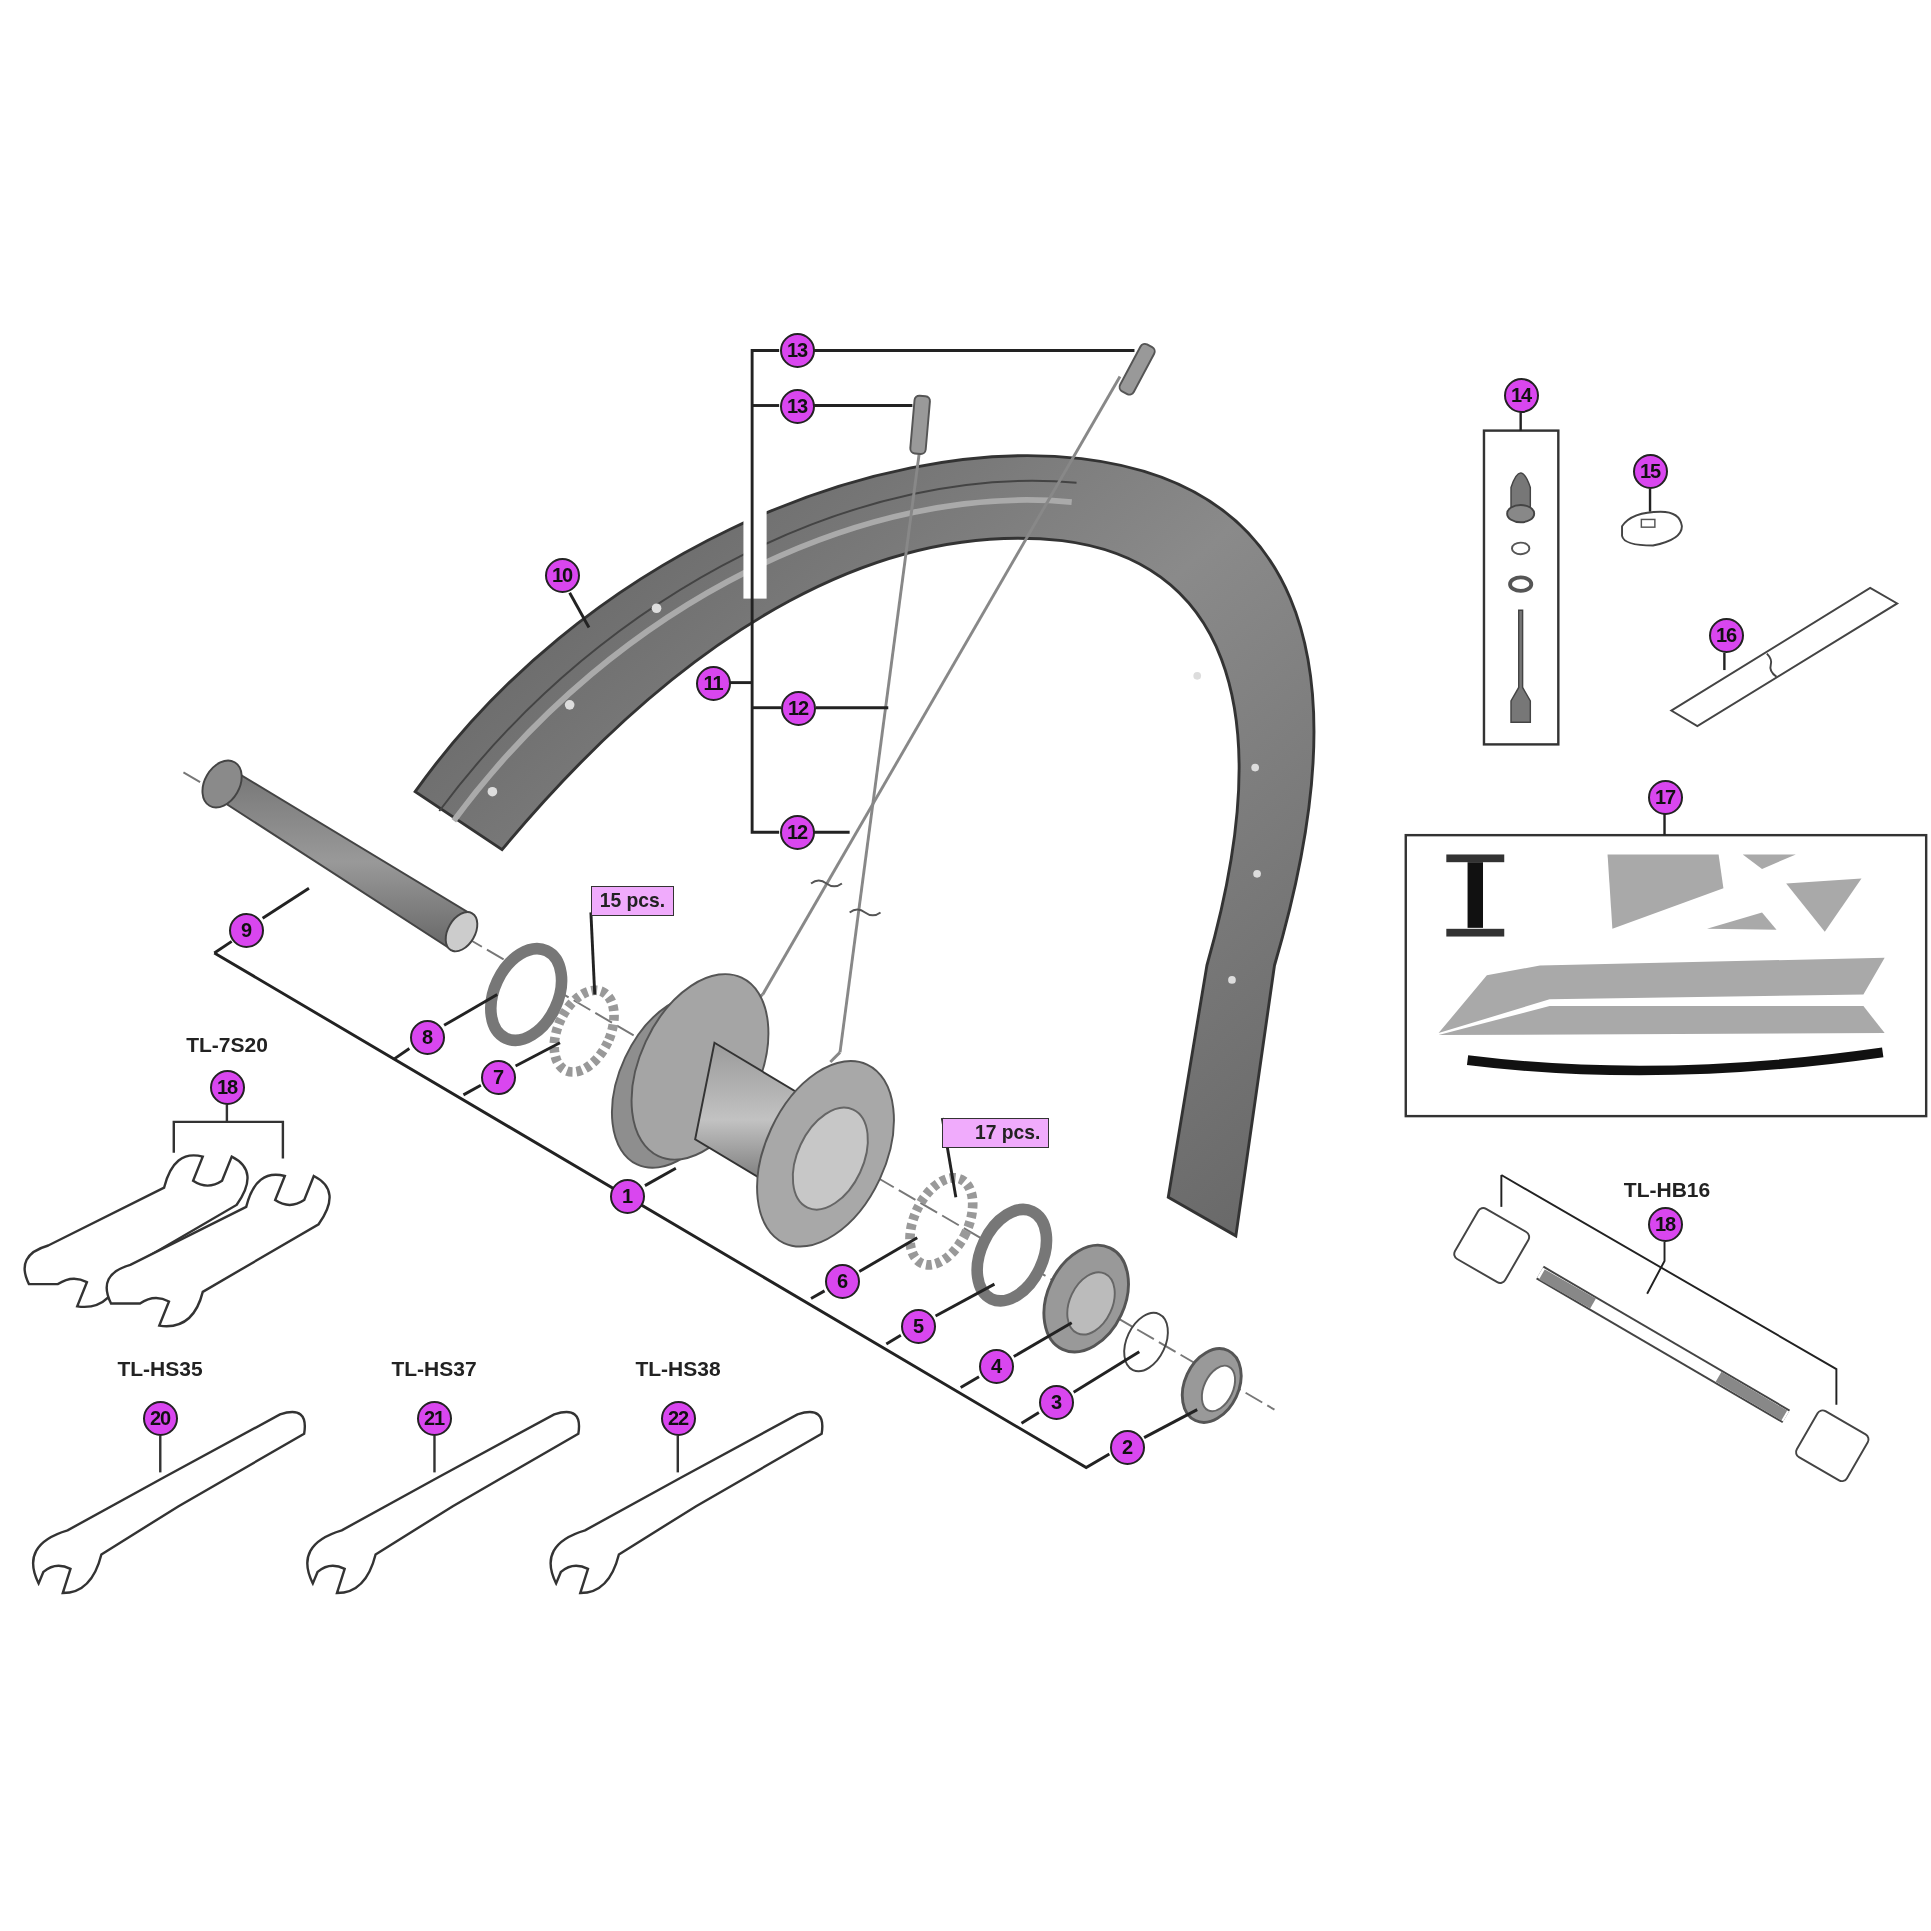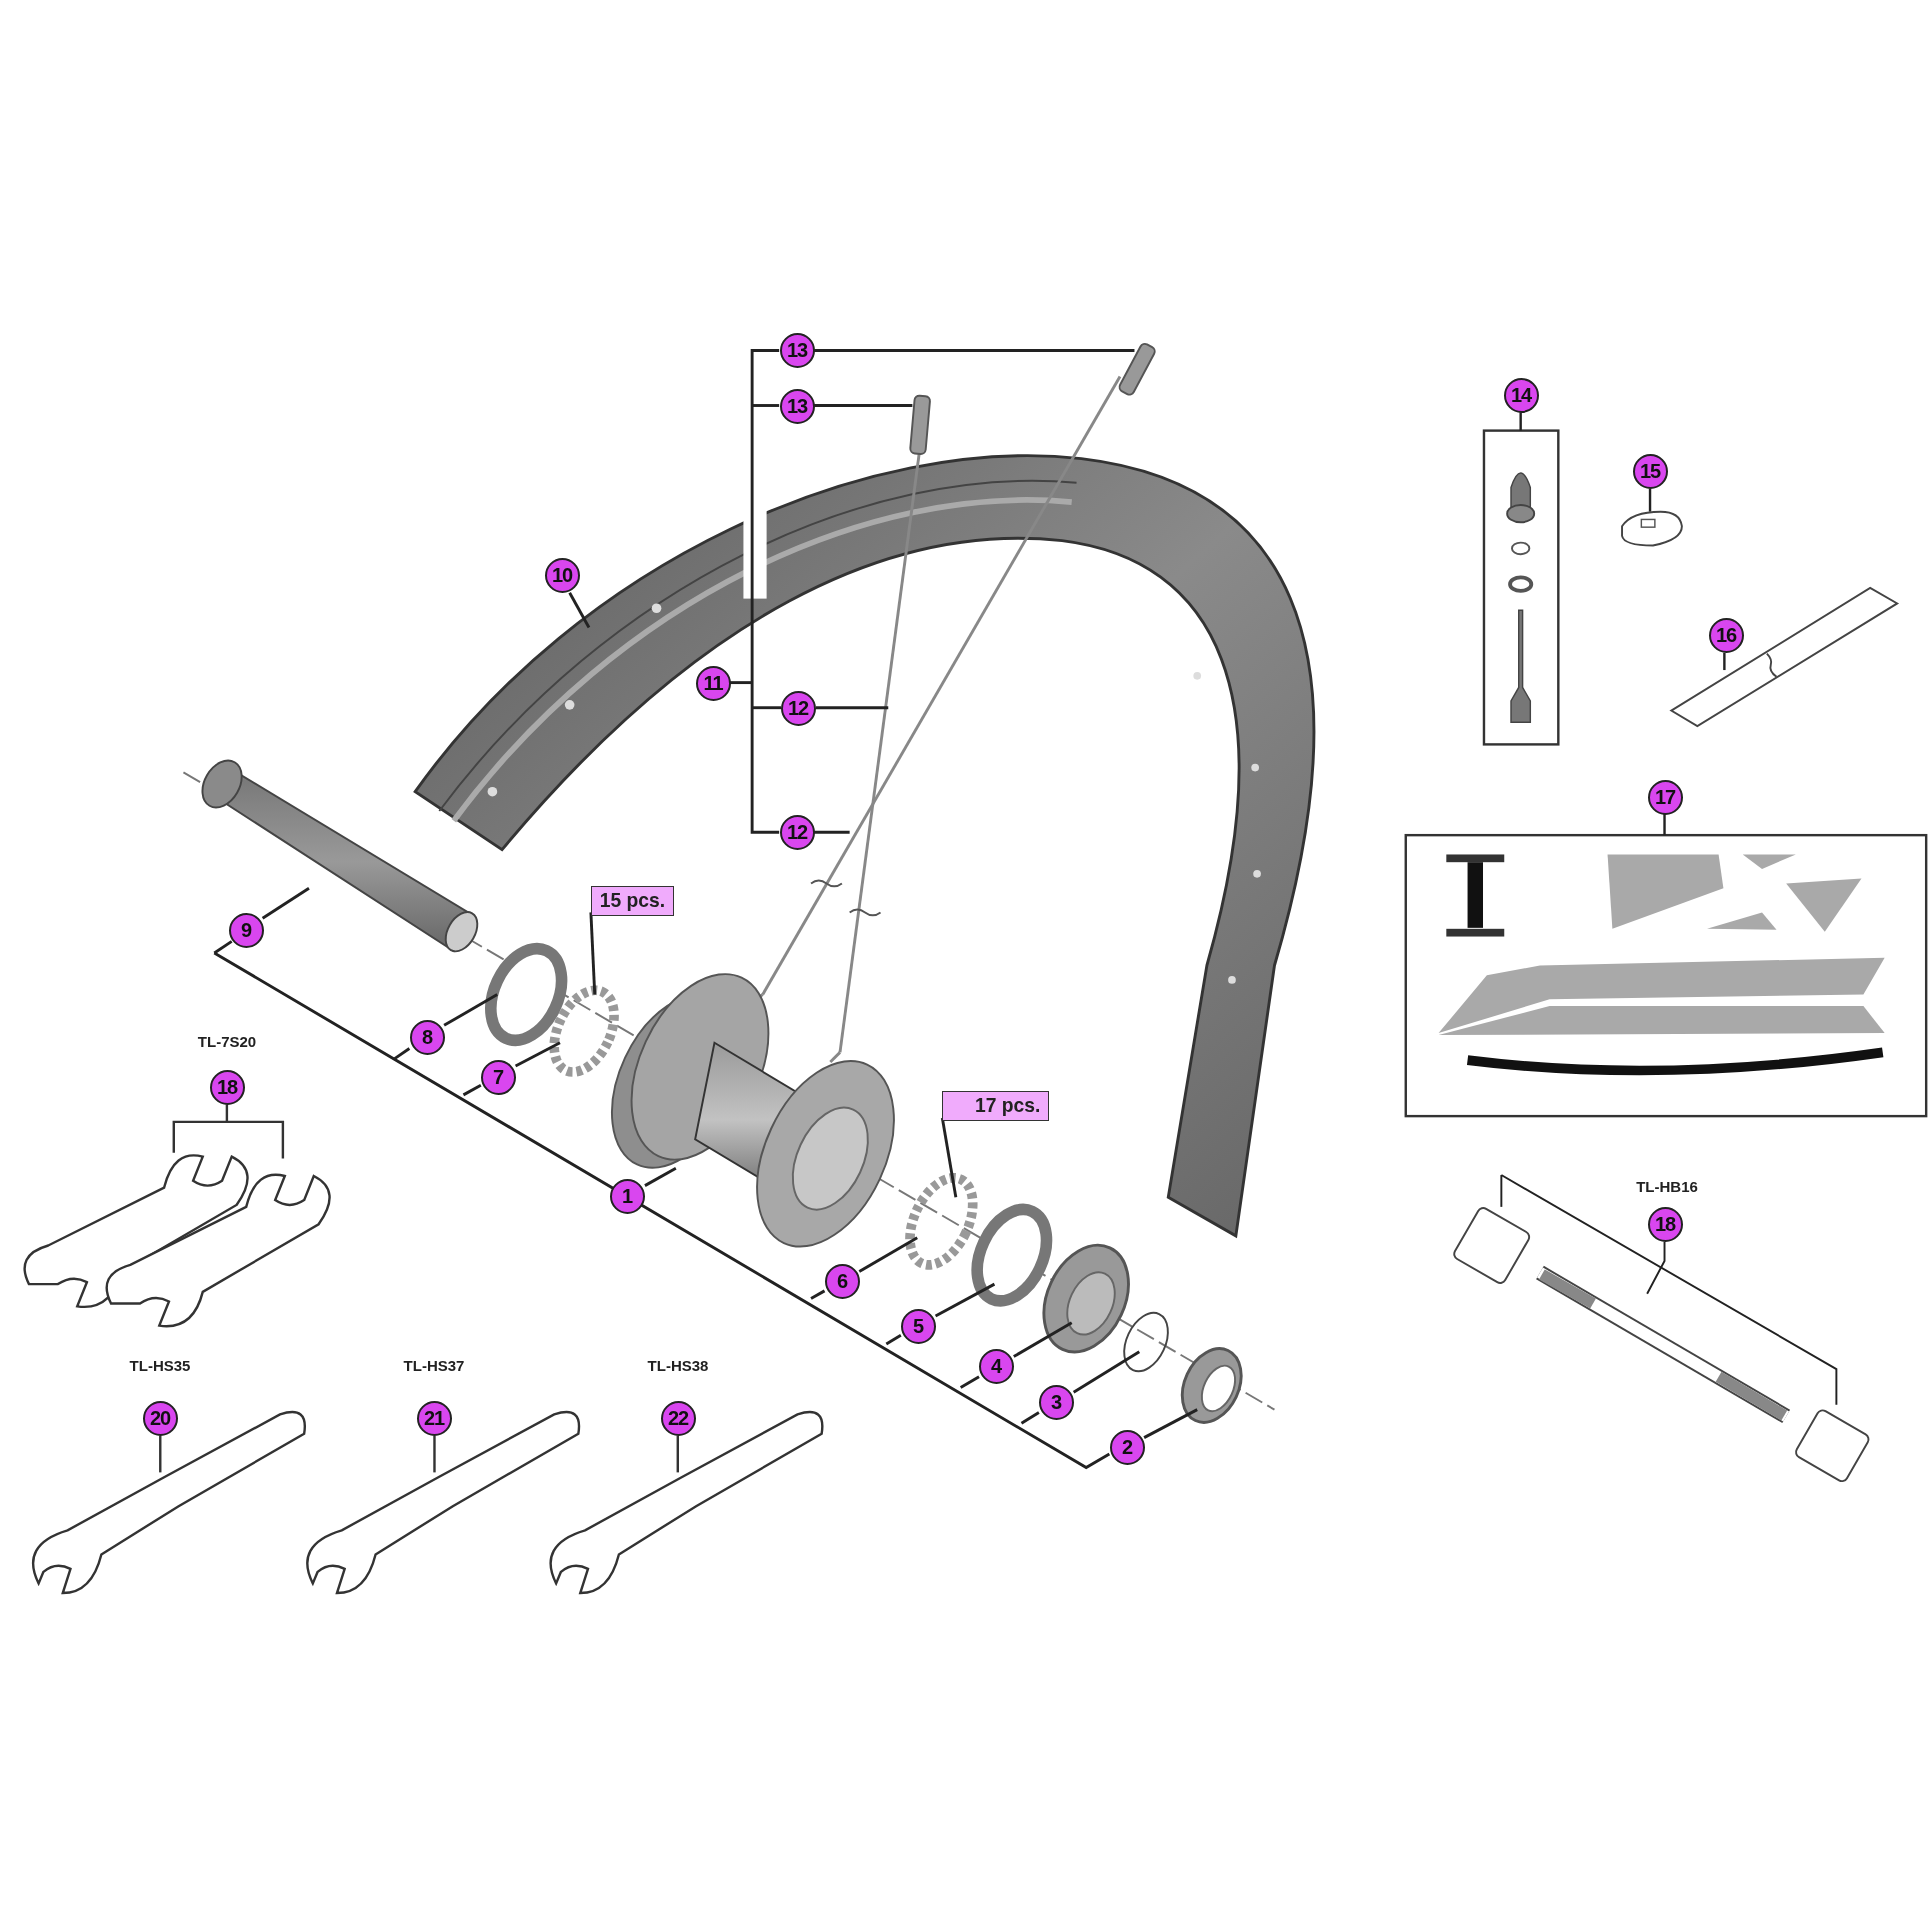--- a/index.html
+++ b/index.html
@@ -1,20 +1,20 @@
 <!DOCTYPE html>
 <html><head>
 <meta charset="utf-8">
 <style>
   html,body{margin:0;padding:0;background:#fff;}
   #stage{position:relative;width:1931px;height:1931px;overflow:hidden;background:#fff;font-family:"Liberation Sans",sans-serif;}
   svg{position:absolute;left:0;top:0;}
   .callout{position:absolute;width:35px;height:35px;margin-left:-17.4px;margin-top:-17.4px;border:2.4px solid #222;border-radius:50%;background:#d946ef;box-sizing:border-box;
     display:flex;align-items:center;justify-content:center;font-weight:bold;font-size:20px;color:#111;letter-spacing:-1px;font-family:"Liberation Sans",sans-serif;}
-  .tool-name{position:absolute;transform:translateX(-50%);font-weight:bold;font-size:15px;color:#222;white-space:nowrap;font-family:"Liberation Sans",sans-serif;}
+  .tool-name{position:absolute;transform:translateX(-50%);font-weight:bold;font-size:21px;color:#222;white-space:nowrap;font-family:"Liberation Sans",sans-serif;}
   .qty{position:absolute;border:1.9px solid #333;background:#f0abfc;padding:2.9px 7.7px;font-weight:bold;font-size:19.3px;color:#222;white-space:nowrap;font-family:"Liberation Sans",sans-serif;}
 </style>
 </head>
 <body>
 
 <div id="stage">
   <svg width="1931" height="1931" viewBox="0 0 2000 2000">
     <defs>
       <linearGradient id="rimGrad" x1="0" y1="0" x2="1" y2="1">
         <stop offset="0" stop-color="#5c5c5c"></stop>
@@ -217,21 +217,21 @@
       <div class="callout" style="left: 1726px; top: 635px;">16</div>
       <div class="callout" style="left: 1665px; top: 797px;">17</div>
       <div class="callout" style="left: 1665px; top: 1224px;">18</div>
       <div class="callout" style="left: 227px; top: 1087px;">18</div>
       <div class="callout" style="left: 160px; top: 1418px;">20</div>
       <div class="callout" style="left: 434px; top: 1418px;">21</div>
       <div class="callout" style="left: 678px; top: 1418px;">22</div>
     </div>
   <div id="qtys">
       <div class="qty" style="left: 591px; top: 886px;">15 pcs.</div>
-      <div class="qty" style="left: 942px; top: 1091px; padding-left: 32px;">17 pcs.</div>
+      <div class="qty" style="left: 942px; top: 1118px; padding-left: 32px;">17 pcs.</div>
     </div>
   <div id="tools">
       <div class="tool-name" style="left: 227px; top: 1033px;">TL-7S20</div>
       <div class="tool-name" style="left: 1667px; top: 1178px;">TL-HB16</div>
       <div class="tool-name" style="left: 160px; top: 1357px;">TL-HS35</div>
       <div class="tool-name" style="left: 434px; top: 1357px;">TL-HS37</div>
       <div class="tool-name" style="left: 678px; top: 1357px;">TL-HS38</div>
     </div>
 </div>
 

